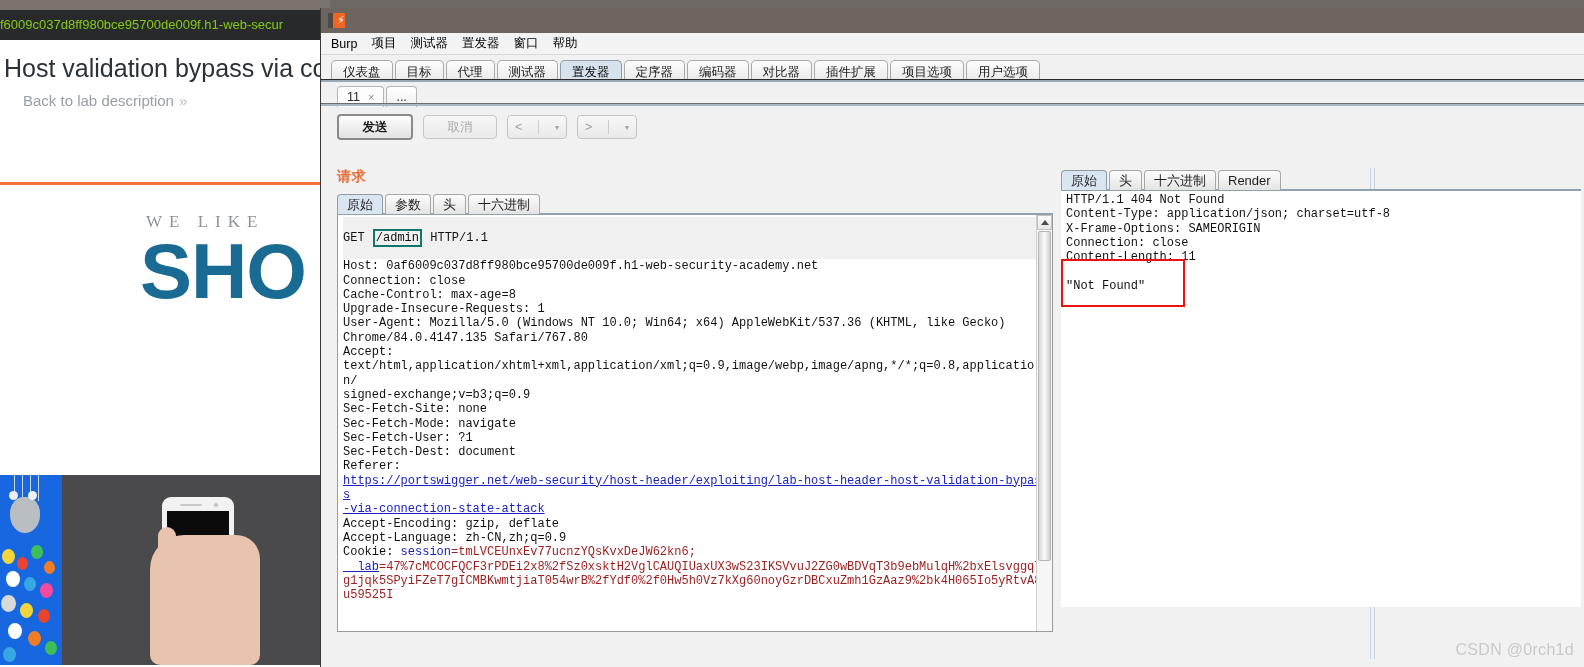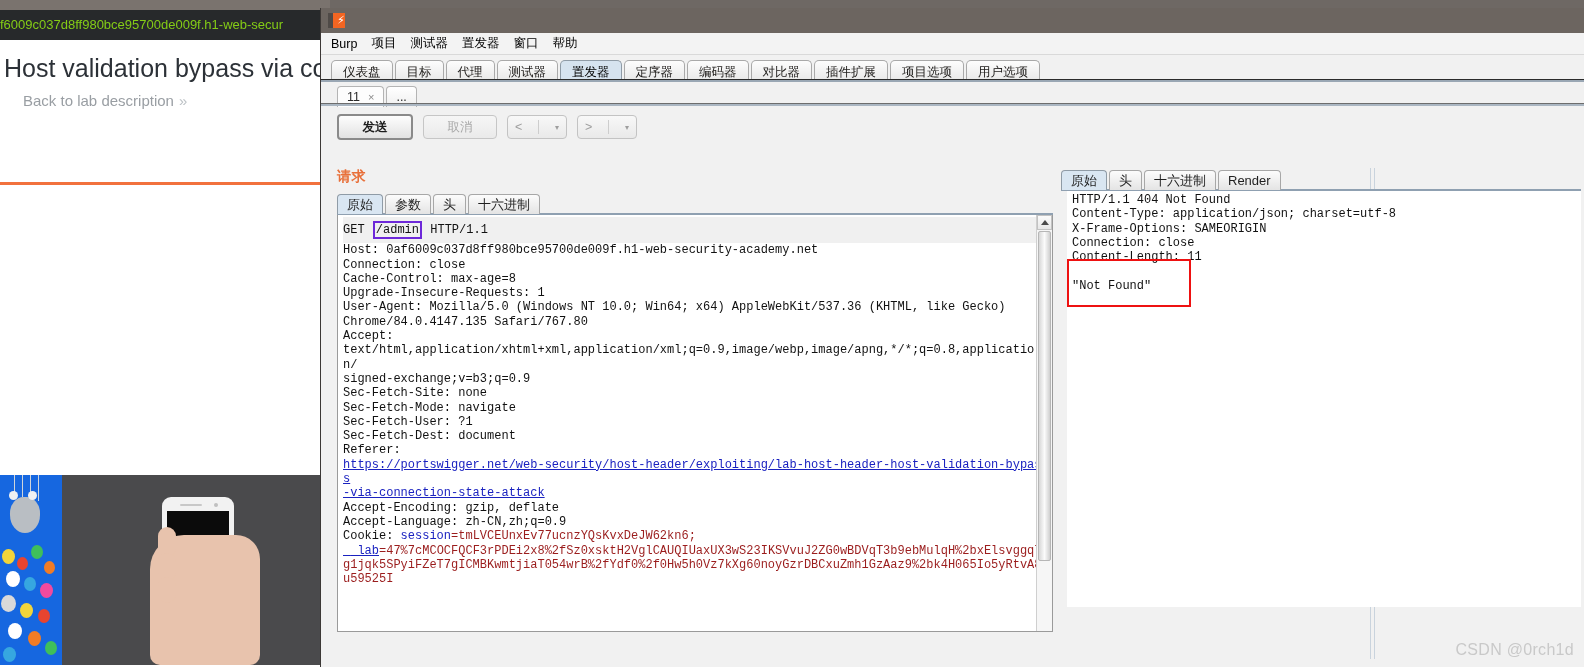--- a/index.html
+++ b/index.html
@@ -91,27 +91,27 @@
   .ptab{height:19px;line-height:19px;padding:0 9px;font-size:13px;color:#1f1f1f;white-space:nowrap;
       background:linear-gradient(#fcfcfc,#e4e4e4);border:1px solid #a7a7a7;border-bottom:none;
       border-radius:4px 4px 0 0;margin-right:2px;cursor:default;position:relative;top:1px;}
   .ptab.sel{background:#d9e6f2;border-color:#8f9ba6;}
   .pane-rule{height:2px;background:#8fa0b1;}
   .editor{position:relative;background:#fff;border:1px solid #9a9a9a;border-top:none;overflow:hidden;
       font-family:"Liberation Mono","DejaVu Sans Mono",monospace;font-size:12px;line-height:14.3px;
       color:#111;white-space:pre-wrap;word-break:break-all;padding:2px 4px 2px 5px;}
   #req-editor{height:412px;}
   #res-editor{height:412px;border:none;}
-  #res-pane-body{position:relative;margin-left:6px;}
+  #res-pane-body{position:relative;}
   .hl-firstline{background:#f0f0f0;display:block;}
   .tok-red{color:#9b1d1d;}
   .tok-blue{color:#1a22c0;}
   .tok-link{color:#1a22c0;text-decoration:underline;}
   
-  #admin-box{display:inline-block;border:2px solid #6d28d9;padding:0 1px;margin:4px 1px;position:relative;top:0px;}
+  #admin-box{display:inline-block;border:2px solid #0f766e;padding:0 1px;margin:12px 1px;position:relative;top:0px;}
   
   #notfound-box{position:absolute;left:0px;top:68px;width:124px;height:48px;border:2px solid #ee1111;
       box-sizing:border-box;pointer-events:none;}
   
   #req-scroll{position:absolute;right:0;top:0;width:15px;bottom:0;background:#f6f6f6;border-left:1px solid #cfcfcf;}
   #req-scroll-up{position:absolute;left:0;top:0;width:15px;height:15px;background:linear-gradient(#fbfbfb,#e7e7e7);
       border:1px solid #c2c2c2;box-sizing:border-box;display:flex;align-items:center;justify-content:center;}
   #req-scroll-up .ar{width:0;height:0;border-left:4px solid transparent;border-right:4px solid transparent;
       border-bottom:5px solid #4a4a4a;}
   #req-scroll-thumb{position:absolute;left:1px;top:16px;width:13px;height:330px;
@@ -131,20 +131,24 @@
   <div id="browser-topstrip"></div>
   <div id="browser-urlbar">
     <span>f6009c037d8ff980bce95700de009f.h1-web-secur</span>
   </div>
   <div id="browser-page">
     <div id="lab-title">Host validation bypass via con</div>
     <div id="back-link">
       <span>Back to lab description</span><span id="back-chevron">»</span>
     </div>
     <div id="orange-rule"></div>
+    <div id="shop-wrap">
+      <div id="we-like">WE LIKE</div>
+      <div id="shop">SHO</div>
+    </div>
     <div id="tiles">
       <div id="tile-balloons">
         <div class="string" style="left:14px;top:0;height:24px;"></div>
         <div class="string" style="left:22px;top:0;height:22px;"></div>
         <div class="string" style="left:30px;top:0;height:20px;"></div>
         <div class="string" style="left:38px;top:0;height:26px;"></div>
         <div id="dog"></div>
         <div id="dog-ear1"></div>
           <div id="dog-ear2"></div>
         <div class="balloon" style="left:2px;top:74px;width:13px;height:15px;background:#f2d53a;"></div>

